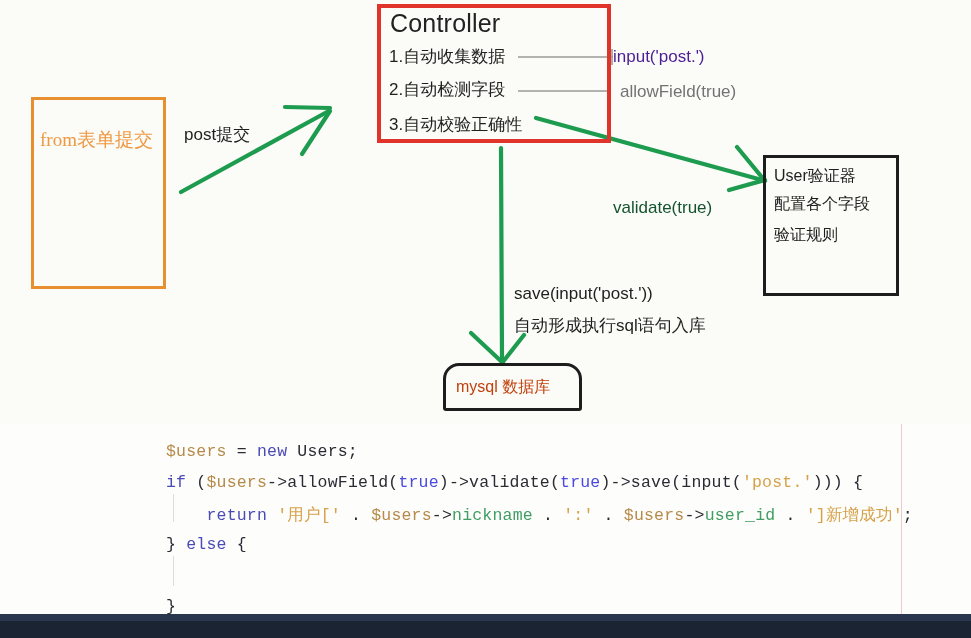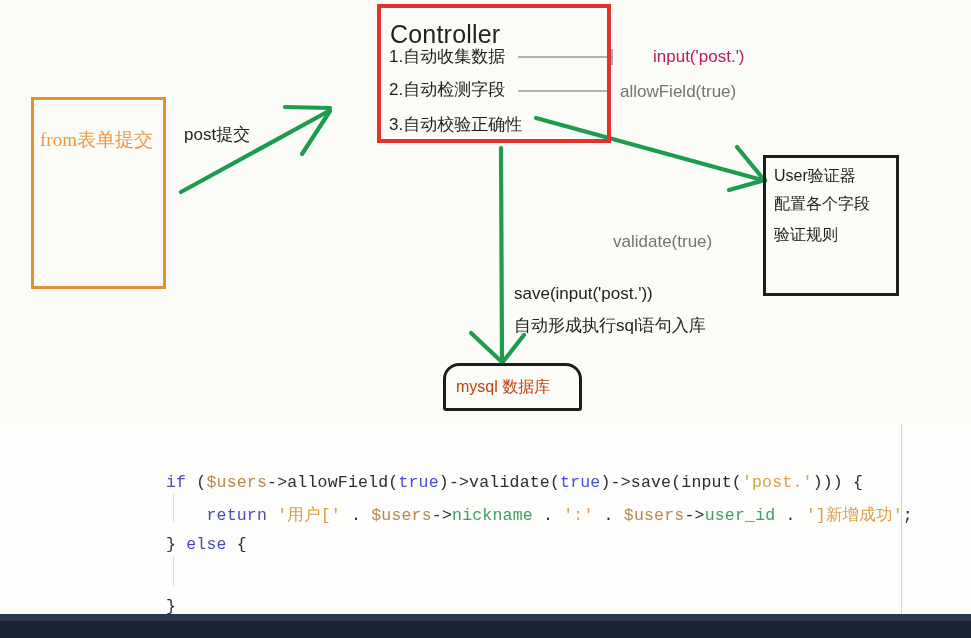--- a/index.html
+++ b/index.html
@@ -41,21 +41,21 @@
   }
 
   
   .txt {
     position: absolute;
     white-space: pre;
     color: #2b2b2b;
     line-height: 1.0;
   }
   #controller-title {
-    left: 390px; top: 22px;
+    left: 390px; top: 11px;
     font-size: 25px;
     letter-spacing: .2px;
     color: #222;
   }
   .ctrl-item {
     left: 389px;
     font-size: 17px;
     color: #1f1f1f;
   }
   #ctrl-item-0 { top: 48px; }
@@ -70,33 +70,31 @@
   }
   #post-label {
     left: 184px; top: 126px;
     font-size: 17px;
     color: #1f1f1f;
   }
 
   #input-label {
     left: 613px; top: 48px;
     font-size: 17px;
-    color: #be185d;
-    margin-left: 40px;
+    color: #4c1d95;
   }
   #allowfield-label {
     left: 620px; top: 83px;
     font-size: 17px;
     color: #737373;
   }
   #validate-label {
     left: 613px; top: 199px;
     font-size: 17px;
-    color: #737373;
-    margin-top: 34px;
+    color: #14532d;
   }
   #save-label {
     left: 514px; top: 285px;
     font-size: 17px;
     color: #1f1f1f;
   }
   #sql-label {
     left: 514px; top: 317px;
     font-size: 17px;
     color: #1f1f1f;
@@ -236,20 +234,21 @@
   <div class="txt vbox-line" id="vbox-line-2">验证规则</div>
 
   <div class="box" id="mysql-box" style="border-color: rgb(29, 29, 29);"></div>
   <div class="txt" id="mysql-label">mysql 数据库</div>
 
   <div id="code-panel" style="background: rgb(253, 253, 251);">
     <div class="indent-guide" style="left:173px; top:70px; height:28px;"></div>
     <div class="indent-guide" style="left:173px; top:132px; height:30px;"></div>
     <div id="code-ruler" style="background: rgb(240, 201, 201);"></div>
 
+    <div class="code-line" id="code-line-0"><span class="v">$users</span><span class="p"> = </span><span class="k">new</span><span class="p"> Users;</span></div>
     <div class="code-line" id="code-line-1"><span class="k">if</span><span class="p"> (</span><span class="v">$users</span><span class="p">-&gt;allowField(</span><span class="b">true</span><span class="p">)-&gt;validate(</span><span class="b">true</span><span class="p">)-&gt;save(input(</span><span class="s">'post.'</span><span class="p">))) {</span></div>
     <div class="code-line" id="code-line-2"><span class="p">    </span><span class="k">return</span><span class="p"> </span><span class="s">'用户['</span><span class="p"> . </span><span class="v">$users</span><span class="p">-&gt;</span><span class="m">nickname</span><span class="p"> . </span><span class="s">':'</span><span class="p"> . </span><span class="v">$users</span><span class="p">-&gt;</span><span class="m">user_id</span><span class="p"> . </span><span class="s">']新增成功'</span><span class="p">;</span></div>
     <div class="code-line" id="code-line-3"><span class="p">} </span><span class="k">else</span><span class="p"> {</span></div>
     <div class="code-line" id="code-line-5"><span class="p">}</span></div>
   </div>
 
   <div id="bottom-bar" style="background: rgb(27, 36, 51);">
     <div id="bottom-bar-stripe"></div>
   </div>
 

